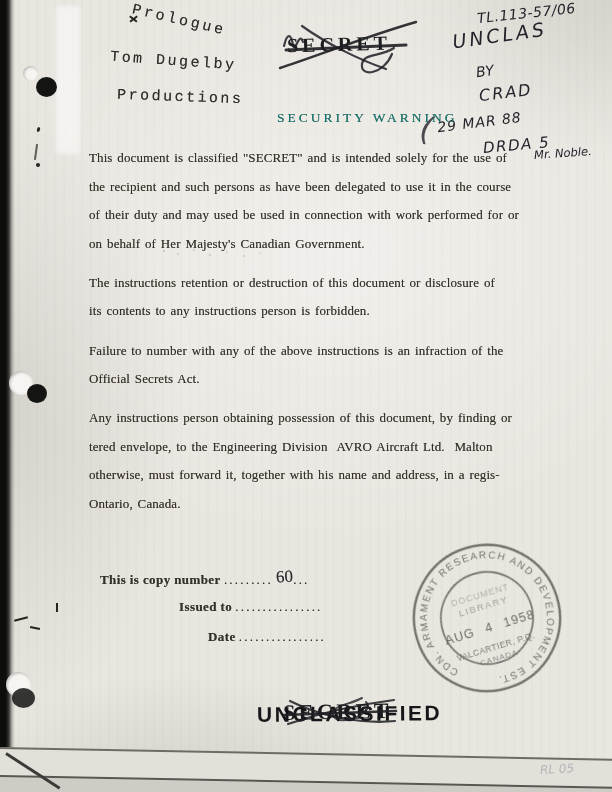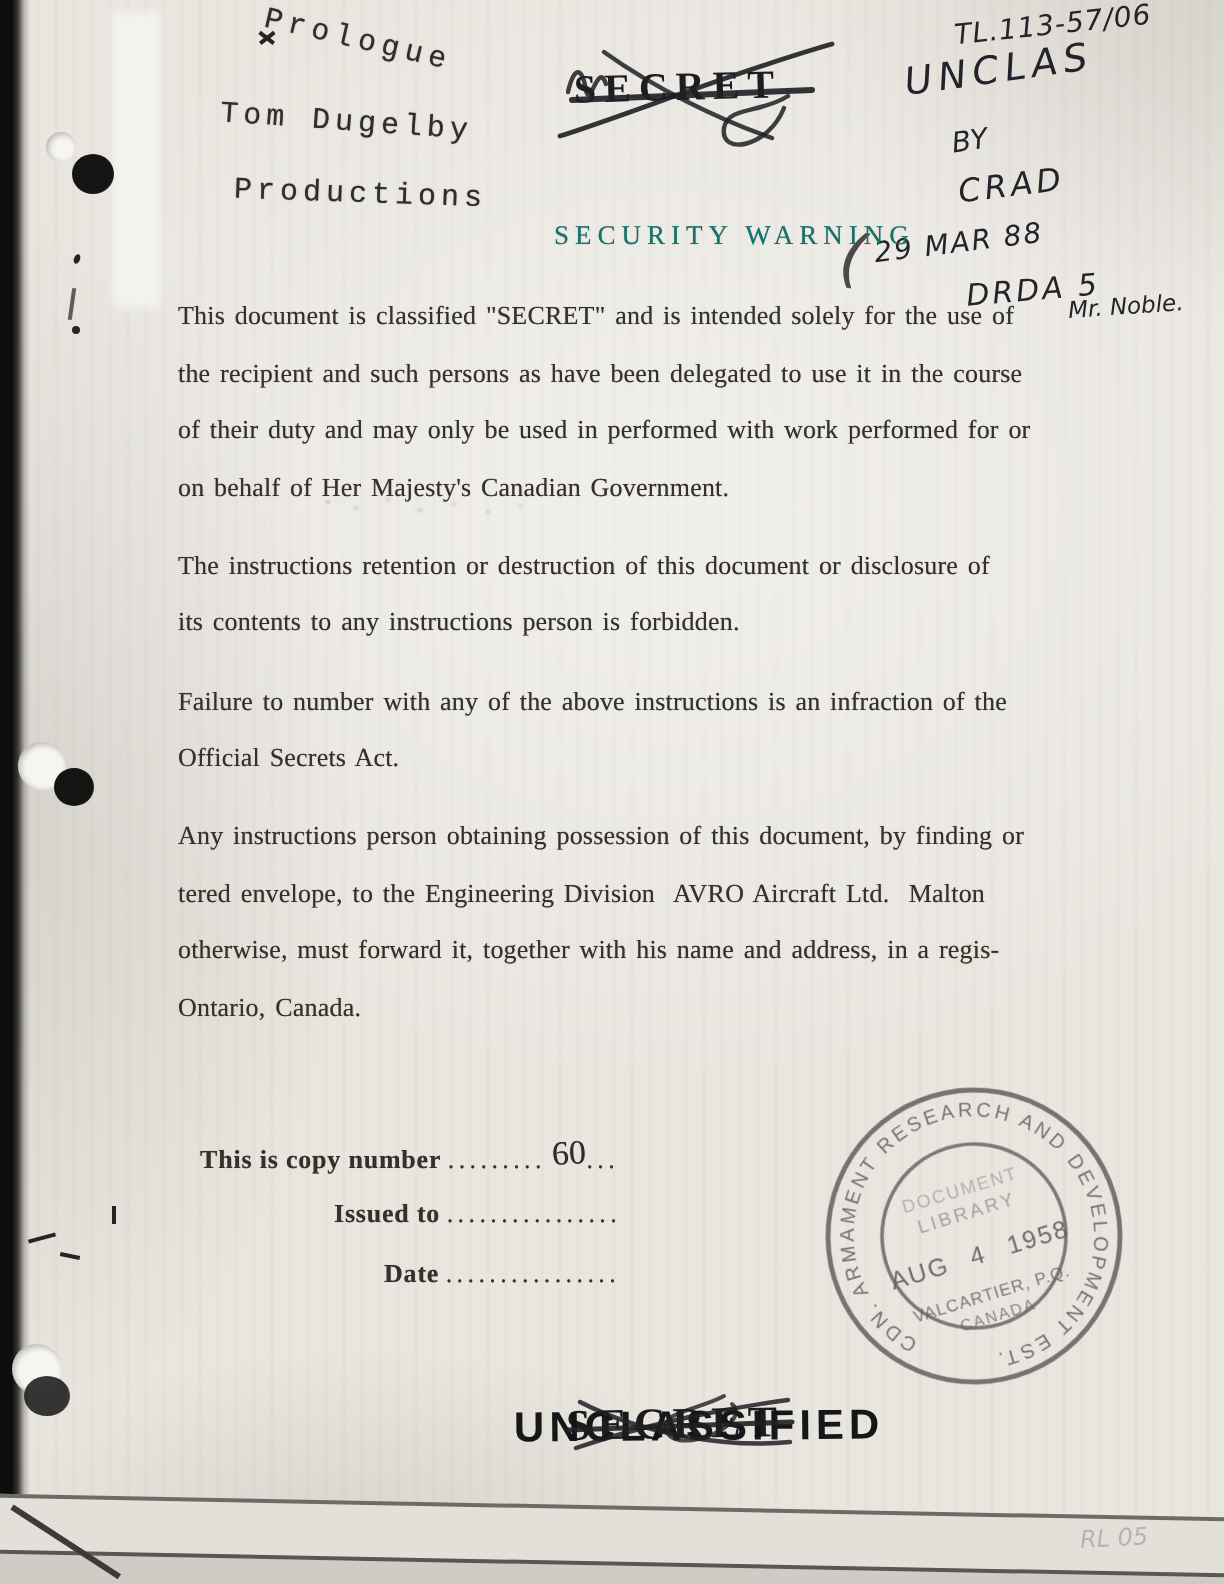--- a/index.html
+++ b/index.html
@@ -104,21 +104,21 @@
   <div class="hand" style="left:437px;top:114px;font-size:14px;letter-spacing:1px;transform:rotate(-7deg);">29 MAR 88</div>
   <div class="hand" style="left:483px;top:136px;font-size:15px;letter-spacing:1.5px;transform:rotate(-5deg);">DRDA 5</div>
   <div class="hand" style="left:534px;top:146px;font-size:11.5px;transform:rotate(-4deg);">Mr. Noble.</div>
 
   <div class="heading typed">SECURITY WARNING</div>
 
   <div class="bodytext typed">
     <div class="para">
       <div class="ln">This document is classified "SECRET" and is intended solely for the use of</div>
       <div class="ln">the recipient and such persons as have been delegated to use it in the course</div>
-      <div class="ln">of their duty and may only be used in performed with work performed for or</div>
+      <div class="ln">of their duty and may used be used in connection with work performed for or</div>
       <div class="ln">on behalf of Her Majesty's Canadian Government.</div>
     </div>
     <div class="para">
       <div class="ln">The instructions retention or destruction of this document or disclosure of</div>
       <div class="ln">its contents to any instructions person is forbidden.</div>
     </div>
     <div class="para">
       <div class="ln">Failure to number with any of the above instructions is an infraction of the</div>
       <div class="ln">Official Secrets Act.</div>
     </div>
@@ -126,22 +126,22 @@
       <div class="ln">Any instructions person obtaining possession of this document, by finding or</div>
       <div class="ln">tered envelope, to the Engineering Division  AVRO Aircraft Ltd.  Malton</div>
       <div class="ln">otherwise, must forward it, together with his name and address, in a regis-</div>
       <div class="ln">Ontario, Canada.</div>
     </div>
   </div>
 
   <div class="remnant"></div>
 
   <div class="copyrow typed" style="left:100px;top:569px;"><span class="lbl">This is copy number</span><span> </span><span class="dots">.........</span><span> </span><span class="copynum">60</span><span class="dots">...</span></div>
-  <div class="copyrow typed" style="left:167px;top:599px;"><span class="lbl">Issued to</span><span> </span><span class="dots">................</span></div>
-  <div class="copyrow typed" style="left:192px;top:629px;"><span class="lbl">Date</span><span> </span><span class="dots">................</span></div>
+  <div class="copyrow typed" style="left:179px;top:599px;"><span class="lbl">Issued to</span><span> </span><span class="dots">................</span></div>
+  <div class="copyrow typed" style="left:208px;top:629px;"><span class="lbl">Date</span><span> </span><span class="dots">................</span></div>
 
   <svg class="libstamp" viewBox="0 0 174 174">
     <circle cx="87" cy="87" r="73" fill="none" stroke="#45423e" stroke-width="2.4" opacity=".85"></circle>
     <circle cx="87" cy="87" r="46" fill="none" stroke="#45423e" stroke-width="1.8" opacity=".8"></circle>
     <path id="ringPath" fill="none" d="M44.93,129.07 a59.5,59.5 0 1,1 84.14,-84.14 a59.5,59.5 0 1,1 -84.14,84.14"></path>
     <text font-size="10" letter-spacing="1.6" opacity=".85">
       <textPath href="#ringPath">CDN. ARMAMENT RESEARCH AND DEVELOPMENT EST.</textPath>
     </text>
     <text x="87" y="66" text-anchor="middle" font-size="9" letter-spacing="1" opacity=".4">DOCUMENT</text>
     <text x="87" y="78" text-anchor="middle" font-size="9.5" letter-spacing="1.5" opacity=".5">LIBRARY</text>

